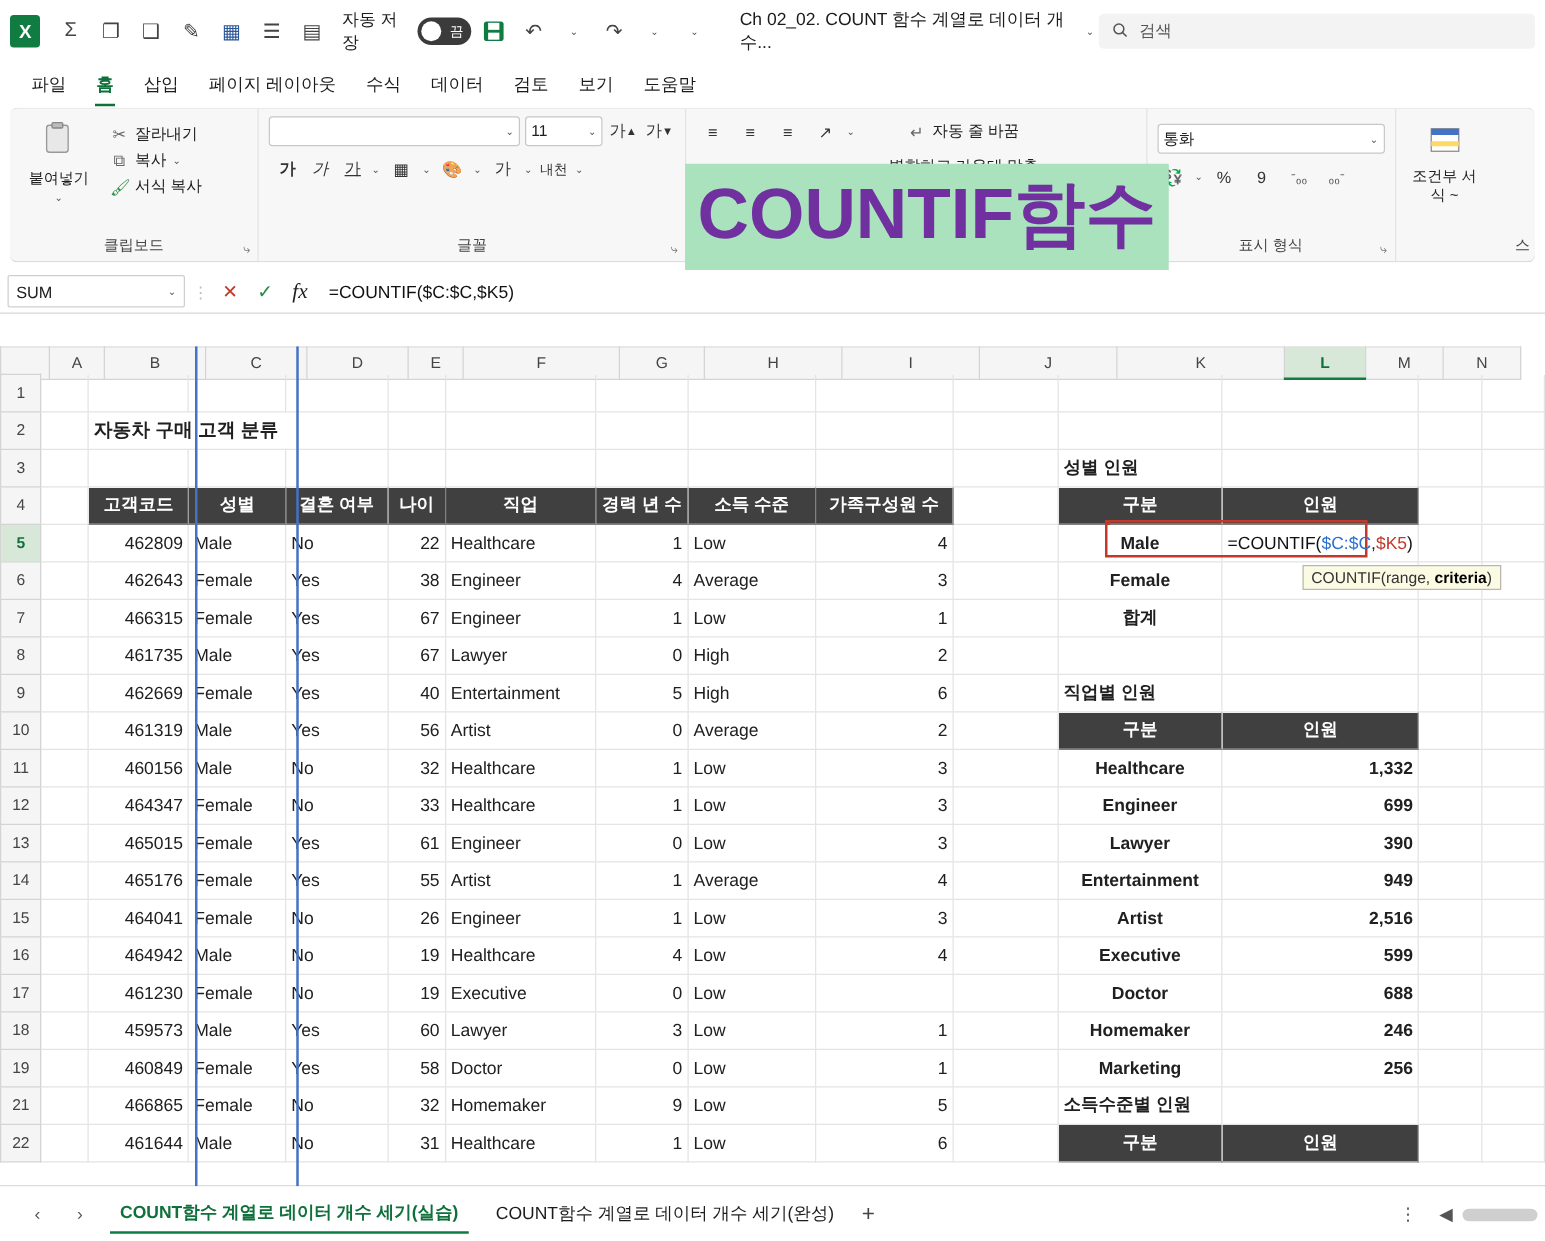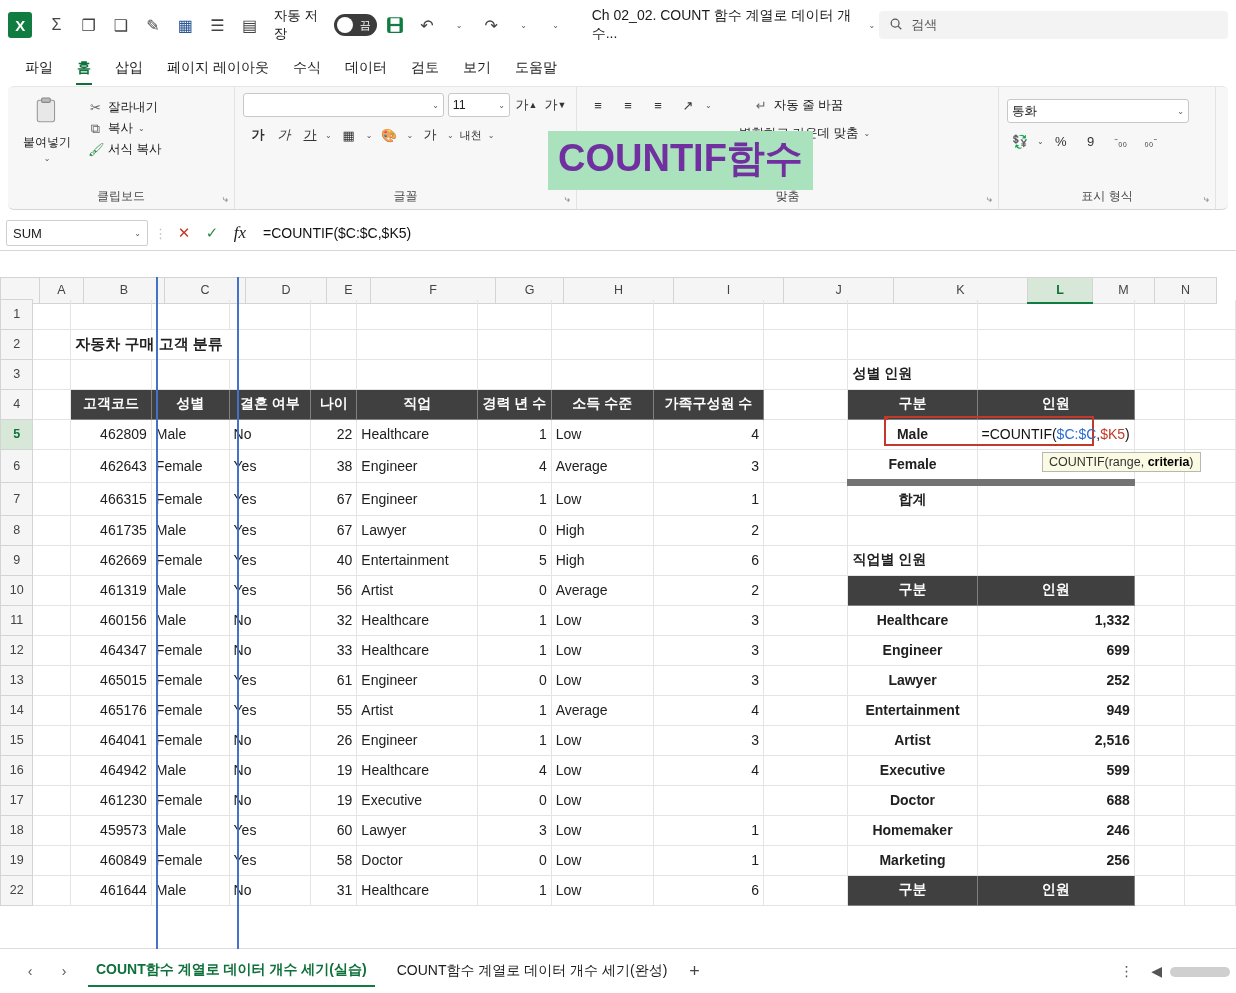--- a/index.html
+++ b/index.html
@@ -168,21 +168,21 @@
   }
   .ico-btn.sq { width: 22px; }
   .caret { font-size: 8px; color: #555; }
 
   
   .overlay-title {
     position: absolute;
     left: 548px; top: 131px;
     background: #a9e2bd;
     color: #7030a0;
-    font-size: 38px;
+    font-size: 57px;
     font-weight: bold;
     padding: 2px 10px 6px 10px;
     letter-spacing: 0px;
     z-index: 40;
   }
 
   
   .formulabar {
     height: 34px;
     display: flex; align-items: center;
@@ -244,21 +244,21 @@
   }
   .r { text-align: right; }
   .c { text-align: center; }
   .l { text-align: left; }
   .b { font-weight: bold; }
   .hdr-dark {
     background: #404040; color: #fff; font-weight: bold; text-align: center;
   }
   .tbl-border { border: 1px solid #808080 !important; }
   .sec-title { font-weight: bold; font-size: 14.5px; }
-  .sum-row { border-top: 7px solid #737373; border-bottom: 2px solid #808080; }
+  .sum-row { border-top: 1px solid #737373; border-bottom: 2px solid #808080; }
 
   .active-cell-outline {
     position: absolute;
     border: 2px solid #c0392b;
     box-sizing: border-box;
     pointer-events: none;
     z-index: 20;
   }
   .colsel-band {
     position: absolute;
@@ -486,20 +486,36 @@
         <div class="caret">⌄</div>
         <div class="ico-btn">%</div>
         <div class="ico-btn">9</div>
         <div class="ico-btn" style="font-size:11px">⁻₀₀</div>
         <div class="ico-btn" style="font-size:11px">₀₀⁻</div>
       </div>
       <div class="rgroup-title">표시 형식</div>
       <div class="rgroup-launcher">⤷</div>
     </div>
 
+    <div class="rgroup" style="width:110px;border-right:none">
+      <div class="rgroup-inner" style="padding-top:4px">
+        <div class="big-btn">
+          <span class="big-ico">
+            <svg width="26" height="24" viewBox="0 0 26 24">
+                <rect x="2" y="2" width="22" height="18" fill="#fff" stroke="#888"></rect>
+                <rect x="2" y="2" width="22" height="5" fill="#4472c4"></rect>
+                <rect x="2" y="12" width="22" height="4" fill="#ffd966"></rect>
+              </svg>
+          </span>
+          <span style="text-align:center;line-height:1.25">조건부
+서식 ~</span>
+        </div>
+      </div>
+      <div class="rgroup-title" style="text-align:right;padding-right:4px">스</div>
+    </div>
   </div>
 
   <div class="overlay-title">COUNTIF함수</div>
 
   <div class="formulabar">
     <div class="namebox">
       <span>SUM</span>
       <span class="caret">⌄</span>
     </div>
     <div class="fb-sep">⋮</div>
@@ -756,21 +772,21 @@
         <td class="cell r">465015</td>
         <td class="cell l">Female</td>
         <td class="cell l">Yes</td>
         <td class="cell r">61</td>
         <td class="cell l">Engineer</td>
         <td class="cell r">0</td>
         <td class="cell l">Low</td>
         <td class="cell r">3</td>
         <td class="cell"></td>
         <td class="cell c b">Lawyer</td>
-        <td class="cell r b">252</td>
+        <td class="cell r b">390</td>
         <td class="cell"></td>
         <td class="cell"></td>
       </tr>
       <tr>
         <td class="rowhead">14</td>
         <td class="cell"></td>
         <td class="cell r">465176</td>
         <td class="cell l">Female</td>
         <td class="cell l">Yes</td>
         <td class="cell r">55</td>
@@ -863,20 +879,37 @@
         <td class="cell r">0</td>
         <td class="cell l">Low</td>
         <td class="cell r">1</td>
         <td class="cell"></td>
         <td class="cell c b">Marketing</td>
         <td class="cell r b">256</td>
         <td class="cell"></td>
         <td class="cell"></td>
       </tr>
 
+      <tr>
+        <td class="rowhead">21</td>
+        <td class="cell"></td>
+        <td class="cell r">466865</td>
+        <td class="cell l">Female</td>
+        <td class="cell l">No</td>
+        <td class="cell r">32</td>
+        <td class="cell l">Homemaker</td>
+        <td class="cell r">9</td>
+        <td class="cell l">Low</td>
+        <td class="cell r">5</td>
+        <td class="cell"></td>
+        <td class="cell l sec-title">소득수준별 인원</td>
+        <td class="cell"></td>
+        <td class="cell"></td>
+        <td class="cell"></td>
+      </tr>
 
       <tr>
         <td class="rowhead">22</td>
         <td class="cell"></td>
         <td class="cell r">461644</td>
         <td class="cell l">Male</td>
         <td class="cell l">No</td>
         <td class="cell r">31</td>
         <td class="cell l">Healthcare</td>
         <td class="cell r">1</td>

